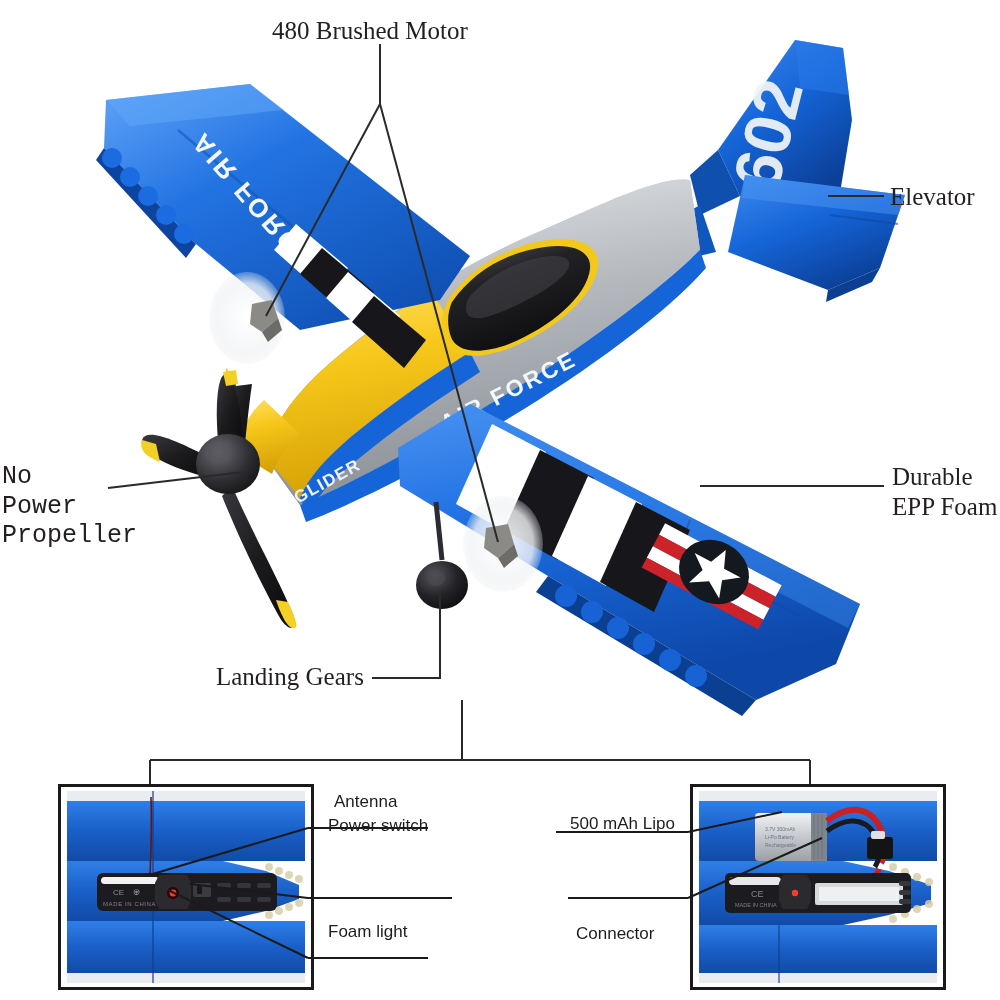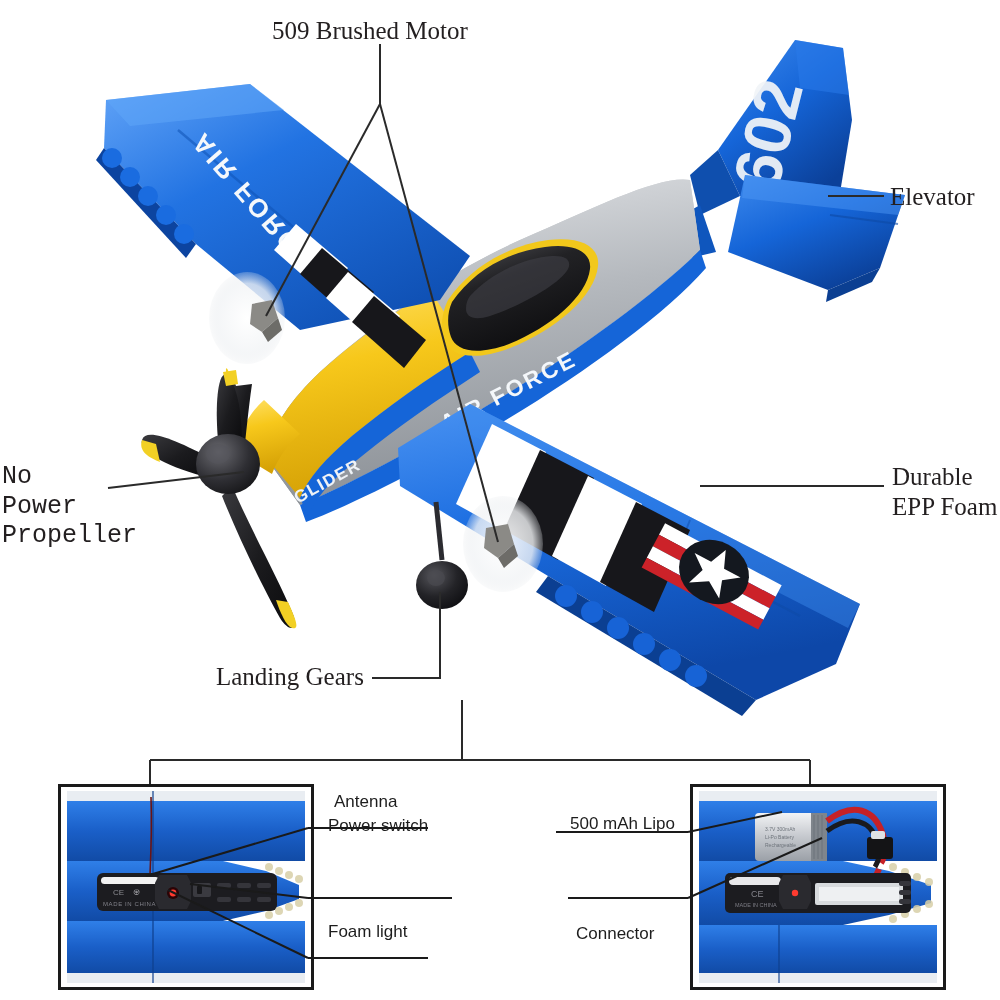--- a/index.html
+++ b/index.html
@@ -247,21 +247,21 @@
 
       <path d="M372,678 L440,678 L440,592"></path>
 
       <path d="M462,700 L462,760"></path>
       <path d="M150,760 L810,760"></path>
       <path d="M150,760 L150,784"></path>
       <path d="M810,760 L810,784"></path>
     </g>
   </svg>
 
-  <div class="label" style="left:272px;top:16px;">509 Brushed Motor</div>
+  <div class="label" style="left:272px;top:16px;">480 Brushed Motor</div>
 
   <div class="label" style="left:890px;top:182px;">Elevator</div>
 
   <div class="label" style="left:2px;top:462px;width:104px;font-family:Liberation Mono, monospace;">No Power
 Propeller</div>
 
   <div class="label" style="left:216px;top:662px;">Landing Gears</div>
 
   <div class="label" style="left:892px;top:462px;">Durable
 EPP Foam</div>

